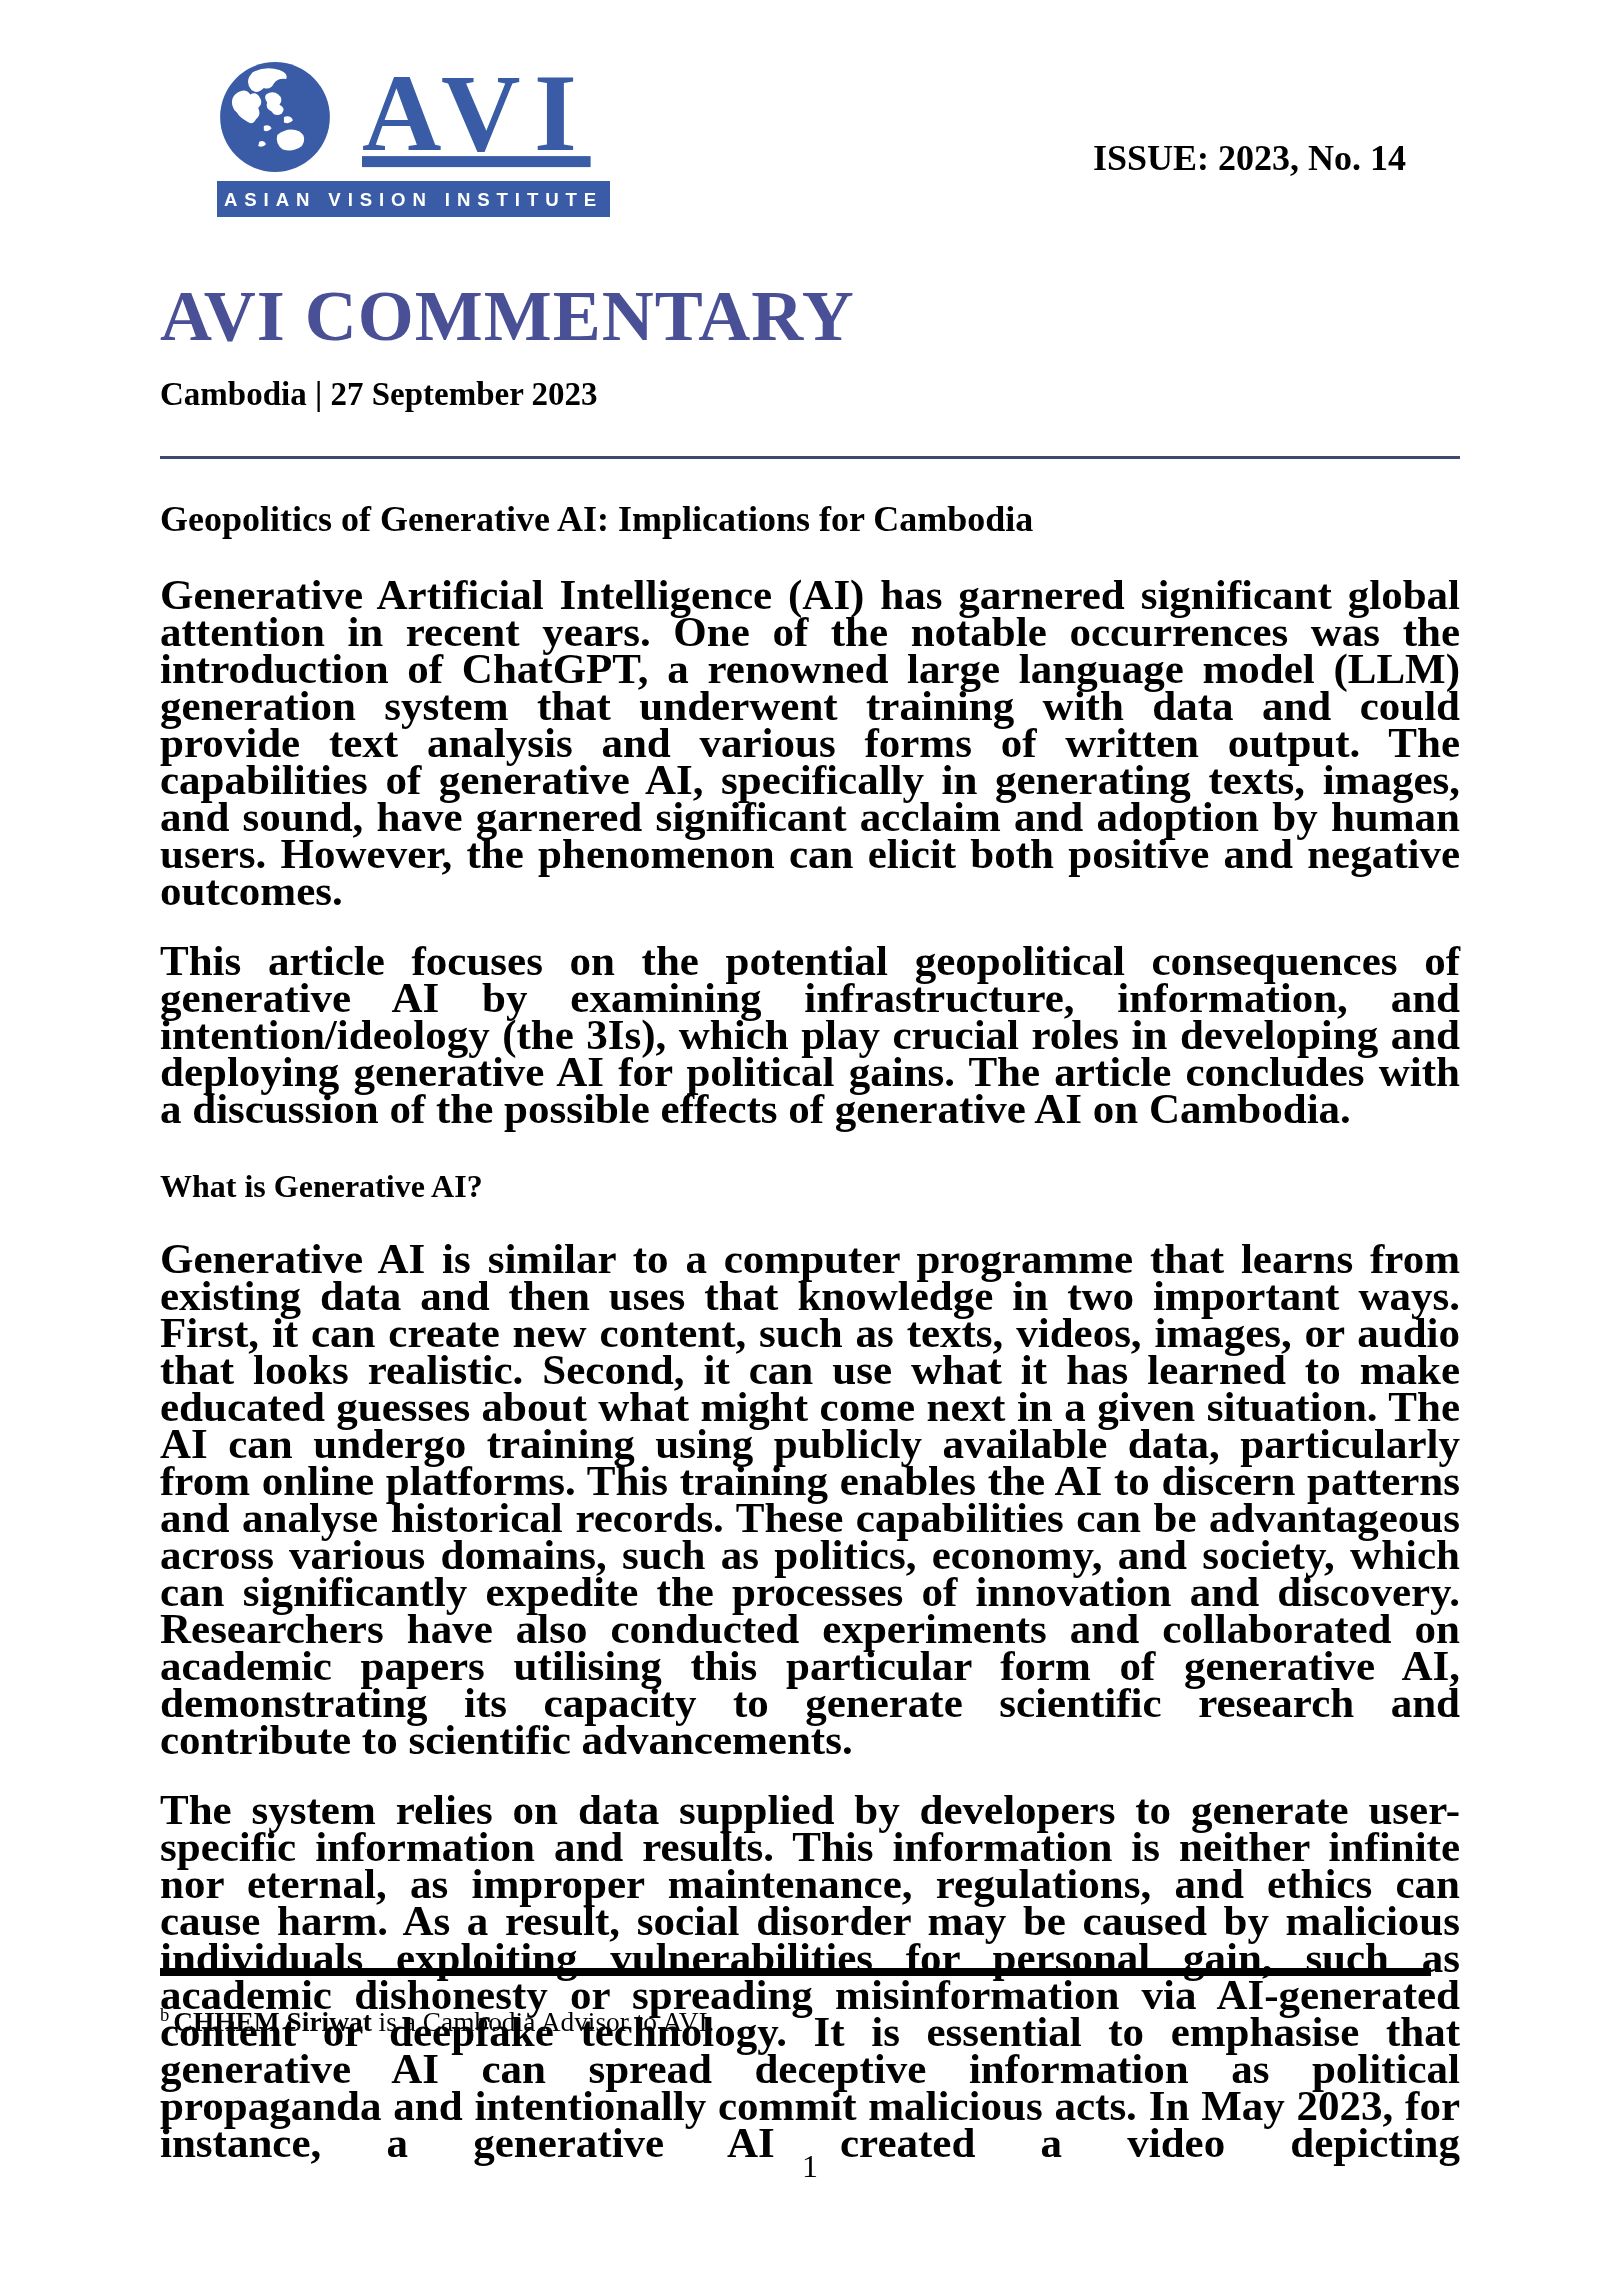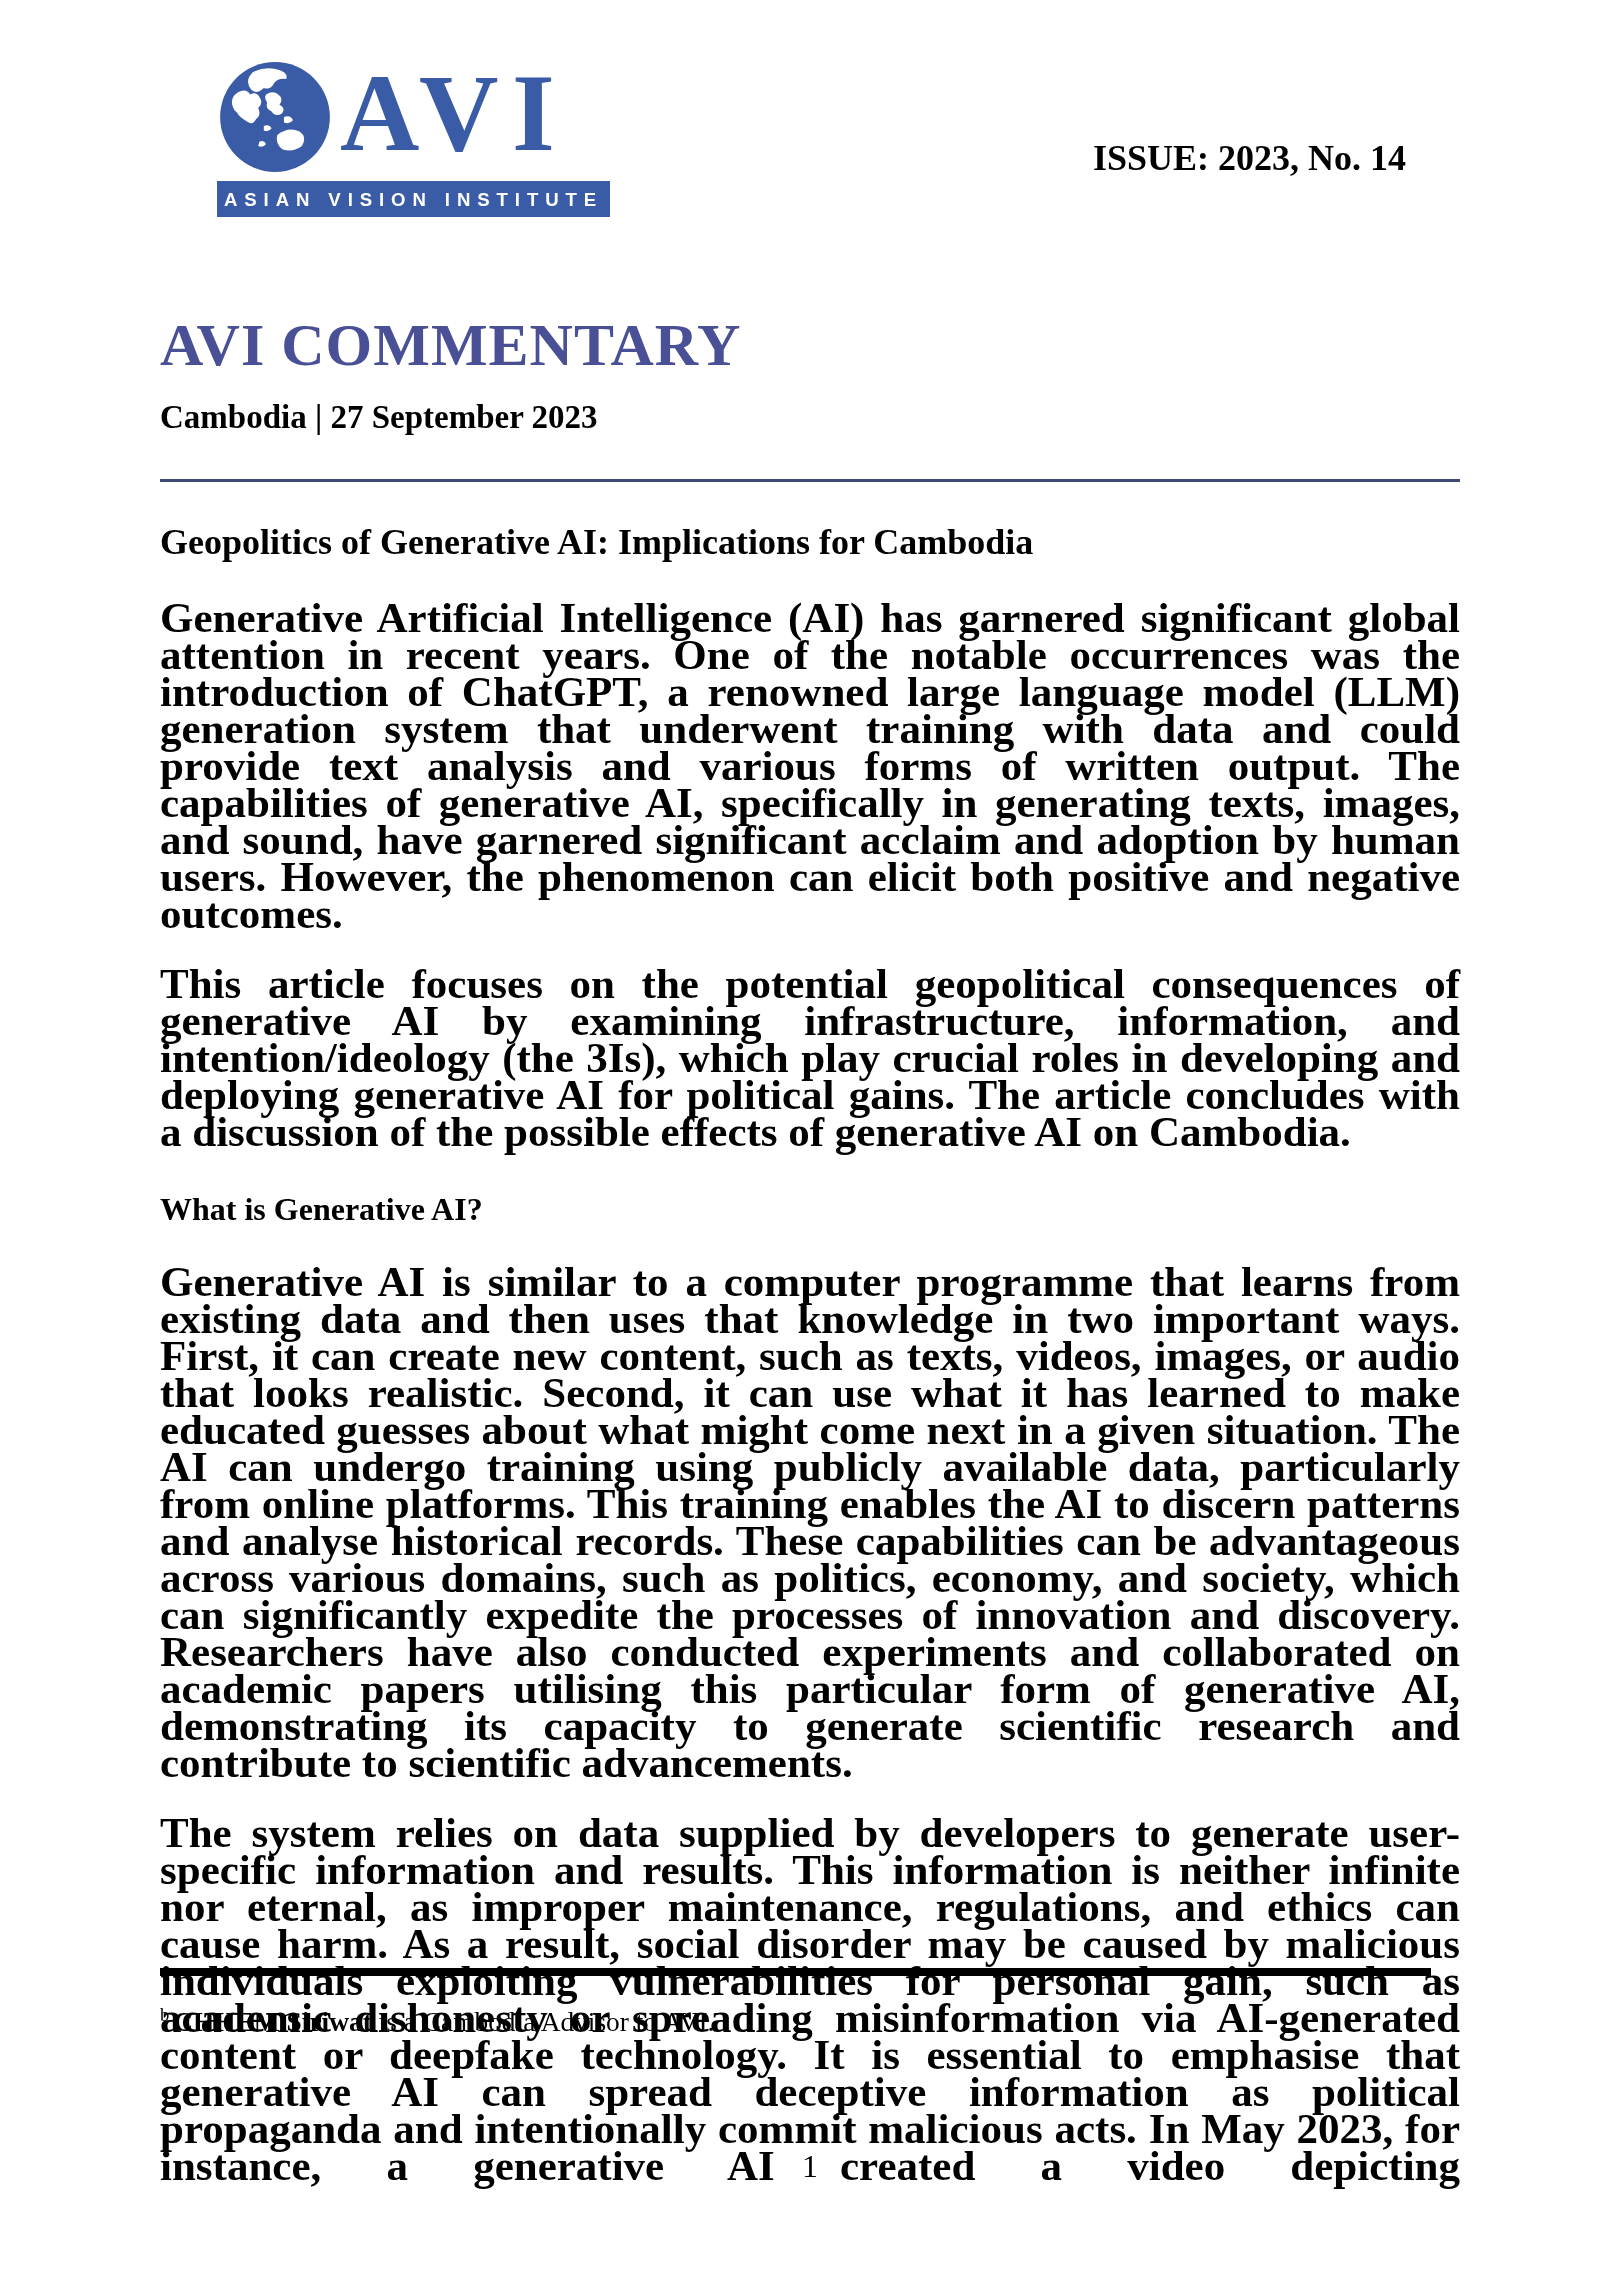--- a/index.html
+++ b/index.html
@@ -26,22 +26,23 @@
   .logo-block { margin-left: 59px; }
   .logo-row { display: flex; align-items: center; }
   .globe { width: 112px; height: 112px; flex: 0 0 auto; }
   .logo-acronym {
     font-family: "Liberation Serif", serif;
     font-weight: bold;
     font-size: 110px;
     line-height: 1;
     color: #3a5ca6;
     letter-spacing: 13.7px;
-    margin-left: 9px;
+    margin-left: 31px;
     transform: translateY(-3.9px);
+    text-decoration: underline;
   }
   .logo-bar {
     margin-top: 7.8px;
     margin-left: -2px;
     width: 393px;
     background: #3a5ca6;
     color: #ffffff;
     font-family: "Liberation Sans", sans-serif;
     font-weight: bold;
     font-size: 18.6px;
@@ -53,22 +54,22 @@
     font-weight: bold;
     font-size: 36px;
     margin-top: 76px;
     margin-right: 54px;
     white-space: nowrap;
     margin-left: 36px;
   }
 
   
   .series-title {
-    margin-top: 98px;
-    font-size: 60px;
+    margin-top: 63px;
+    font-size: 72px;
     font-weight: bold;
     color: #4a5096;
     letter-spacing: 1px;
     line-height: 1;
   }
   .dateline {
     margin-top: 23.5px;
     font-size: 33px;
     font-weight: bold;
   }

